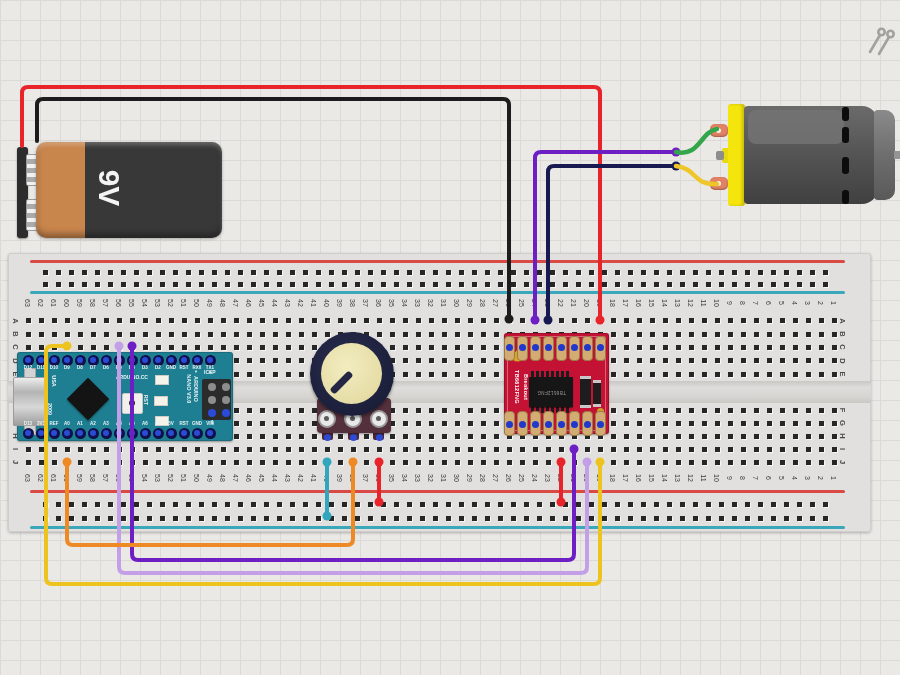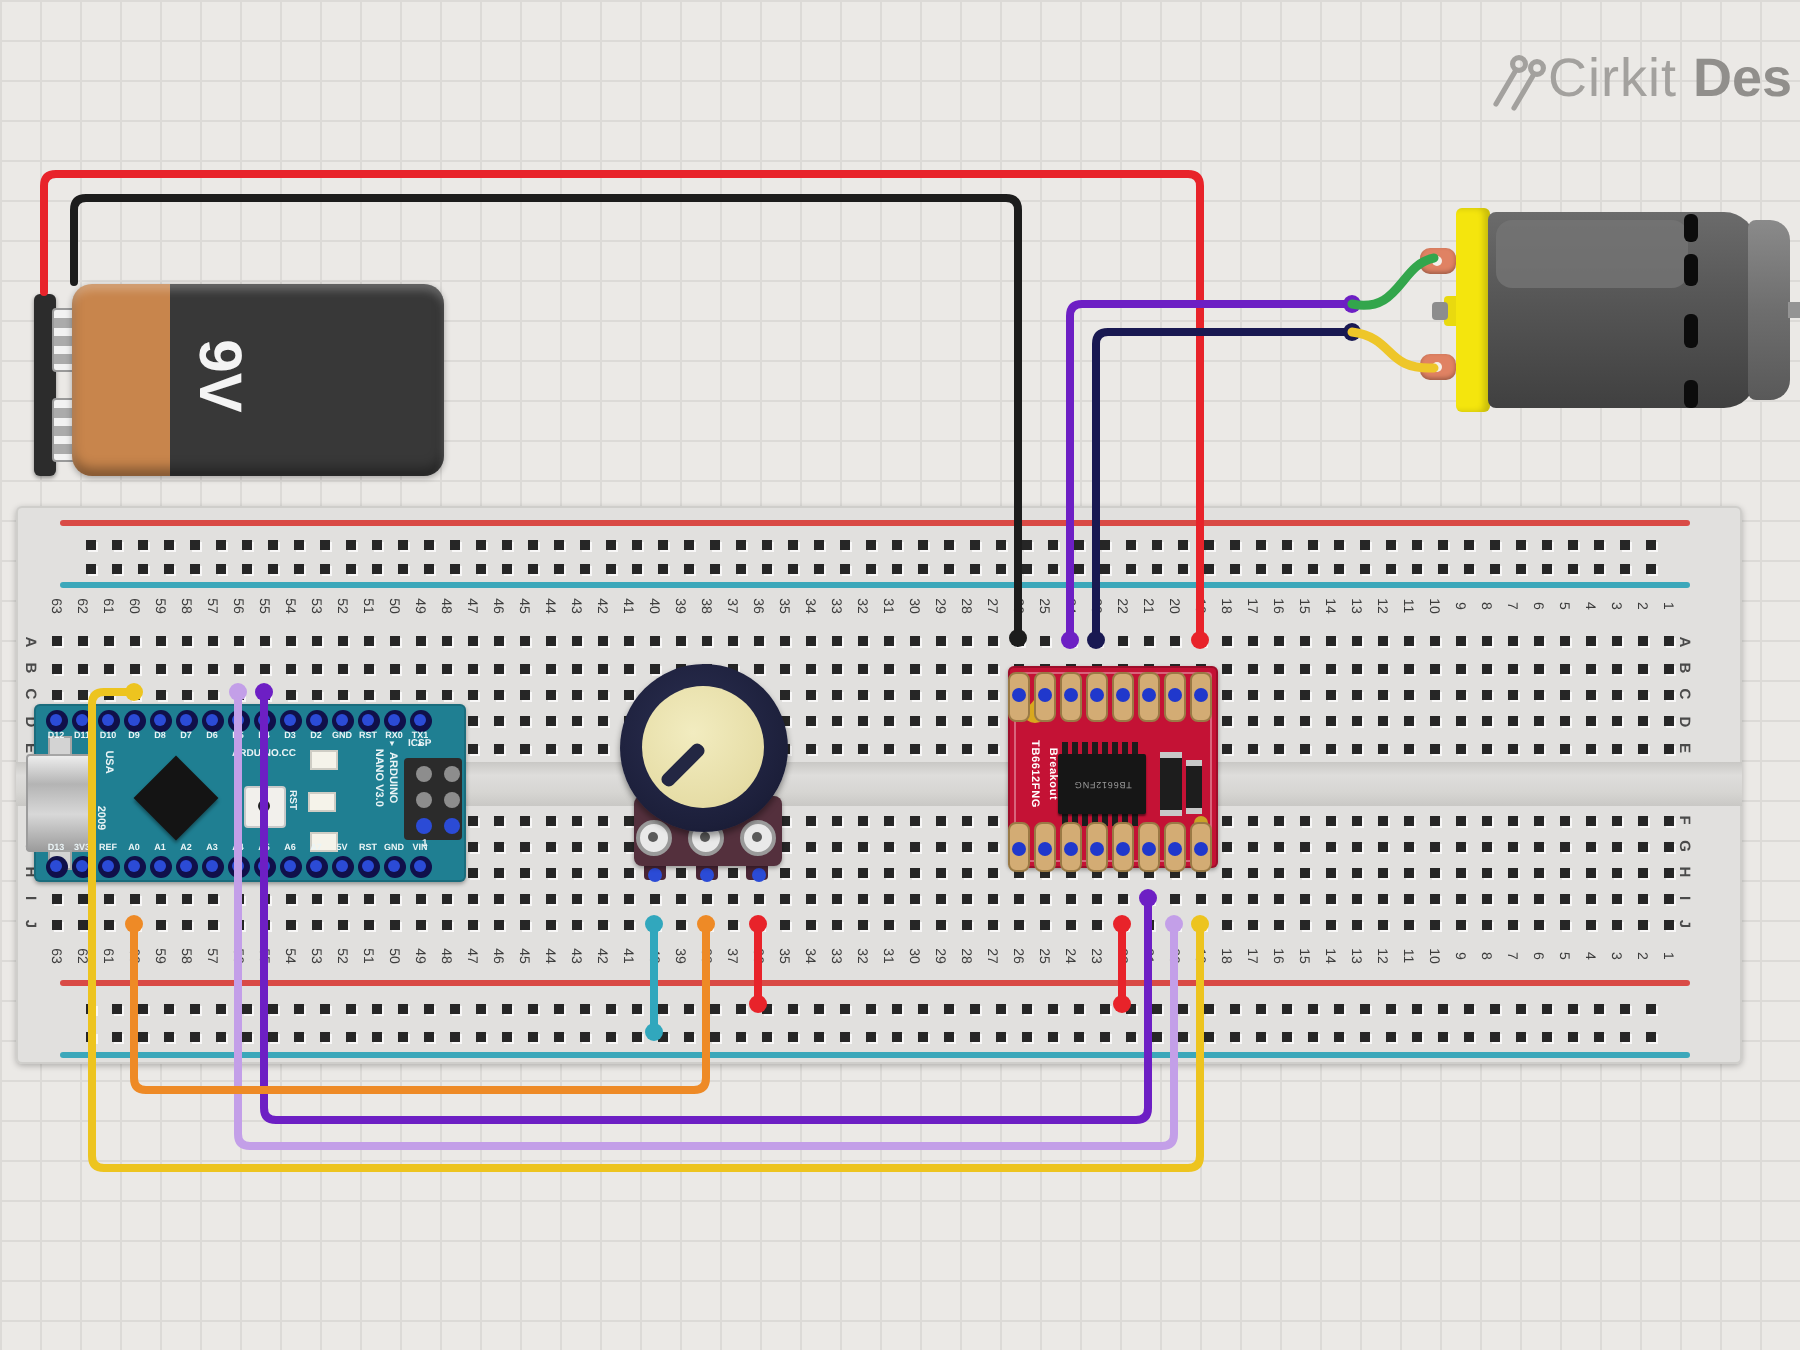--- a/index.html
+++ b/index.html
@@ -104,21 +104,20 @@
 
   <div id="watermark" class="abs">
     <svg width="30" height="34" viewBox="0 0 30 34">
       <g stroke="#a3a19e" stroke-width="2.6" fill="none" stroke-linecap="round">
         <line x1="4" y1="30" x2="14" y2="13"></line>
           <circle cx="15.5" cy="10" r="3.2"></circle>
         <line x1="13" y1="32" x2="23" y2="15"></line>
           <circle cx="24.5" cy="12" r="3.2"></circle>
       </g>
     </svg>
-    <div class="brand"><span>Cirkit </span><b>Des</b></div>
   </div>
 
   <div id="breadboard" class="abs">
     <div id="bb-divider"></div>
   <div class="railline" style="left:22px;top:7px;width:815px;background:#d94a45"></div>
       <div class="railline" style="left:22px;top:38px;width:815px;background:#3ba7ba"></div>
       <div class="railline" style="left:22px;top:237px;width:815px;background:#d94a45"></div>
       <div class="railline" style="left:22px;top:273px;width:815px;background:#3ba7ba"></div>
       <div class="bb-hole" style="left:34.5px;top:17px"></div>
       <div class="bb-hole" style="left:47.5px;top:17px"></div>

